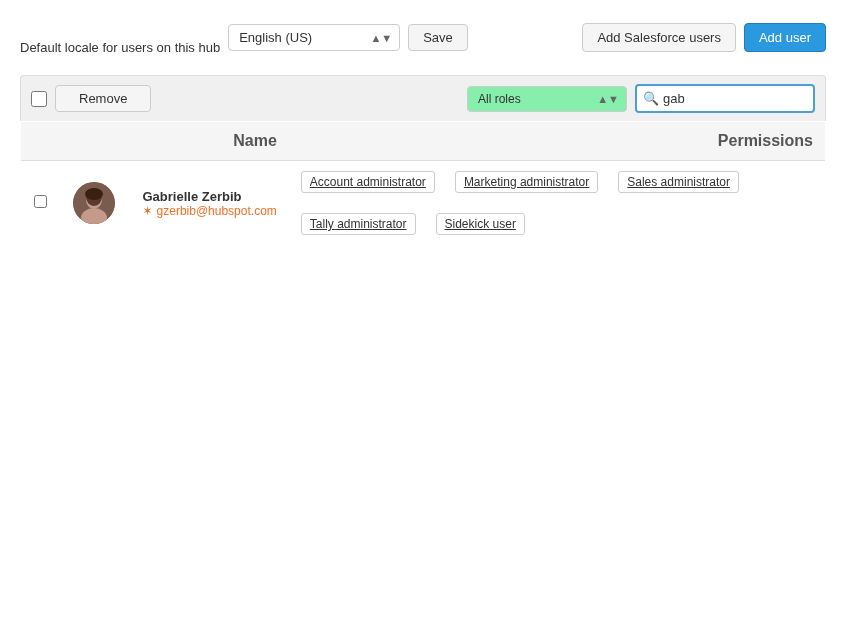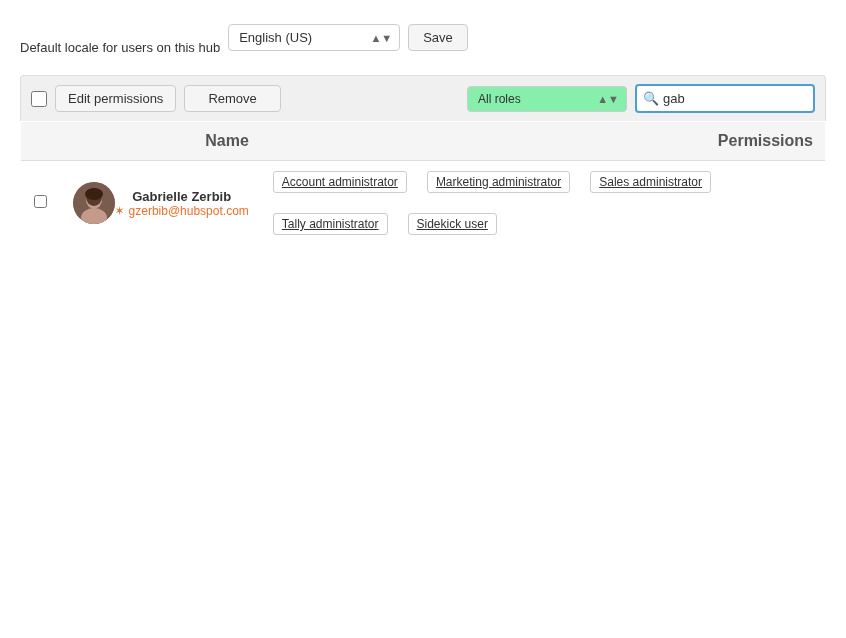--- a/index.html
+++ b/index.html
@@ -203,22 +203,21 @@
       vertical-align: middle;
     }
     .user-table tbody td:first-child {
       width: 40px;
       text-align: center;
     }
 
     .user-info {
       display: flex;
       align-items: center;
-      gap: 0;
-      text-align: center;
+      gap: 28px;
     }
     .avatar {
       width: 42px;
       height: 42px;
       border-radius: 50%;
       background: #8b6a5a;
       overflow: hidden;
       flex-shrink: 0;
       display: flex;
       align-items: center;
@@ -275,25 +274,28 @@
 <div class="top-bar">
   <span class="top-bar-label">Default locale for users on this hub</span>
   <div class="locale-select-wrapper">
     <select class="locale-select">
       <option>English (US)</option>
     </select>
     <span class="locale-select-arrow">▲▼</span>
   </div>
   <button class="btn-save">Save</button>
 
+  <div class="top-bar-right">
+    <button class="btn-add-salesforce">Add Salesforce users</button>
+    <button class="btn-add-user">Add user</button>
+  </div>
 </div>
 
 <div class="toolbar">
   <input type="checkbox" class="toolbar-checkbox" style="">
-  <button class="btn-edit-permissions">Edit permissions</button>
   <button class="btn-remove">Remove</button>
 
   <div class="roles-select-wrapper">
     <select class="roles-select">
       <option>All roles</option>
       <option>Account administrator</option>
       <option>Marketing administrator</option>
       <option>Sales administrator</option>
       <option>Tally administrator</option>
       <option>Sidekick user</option>

